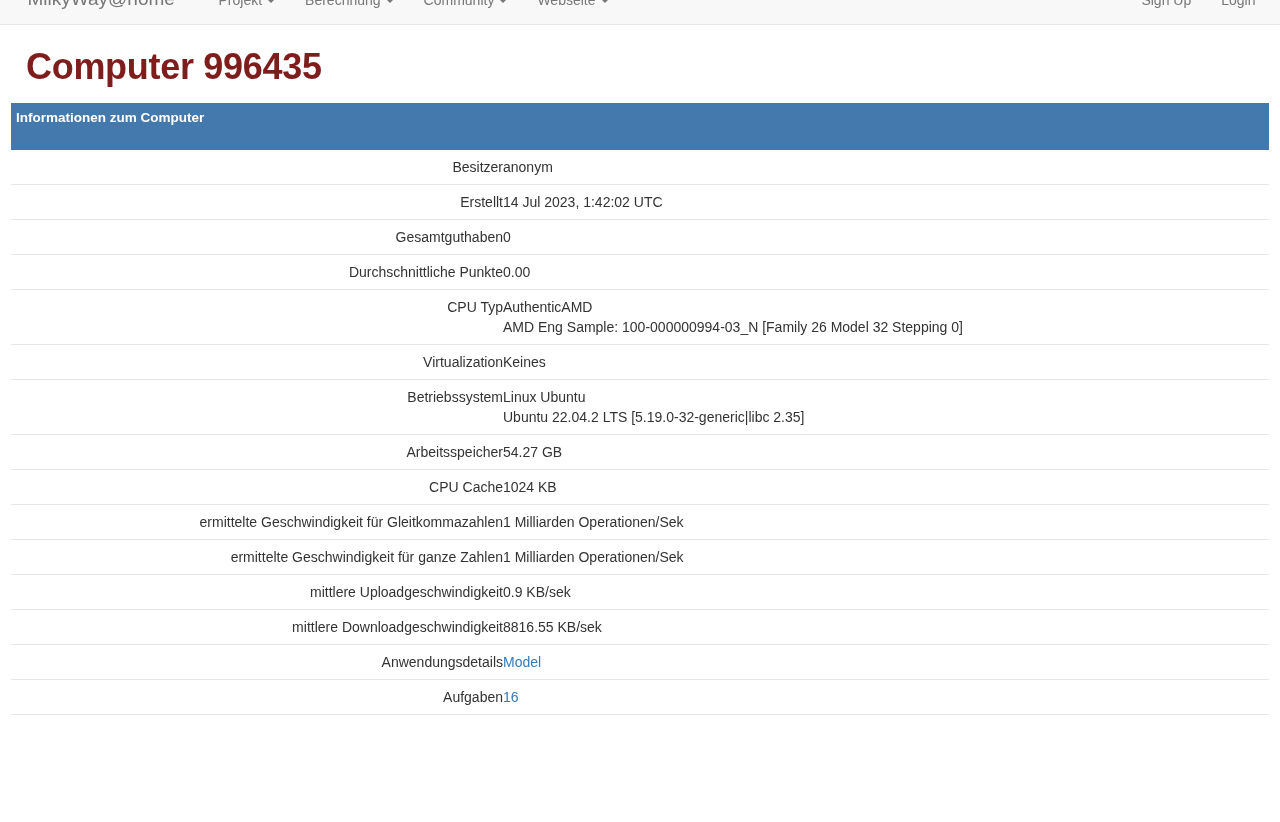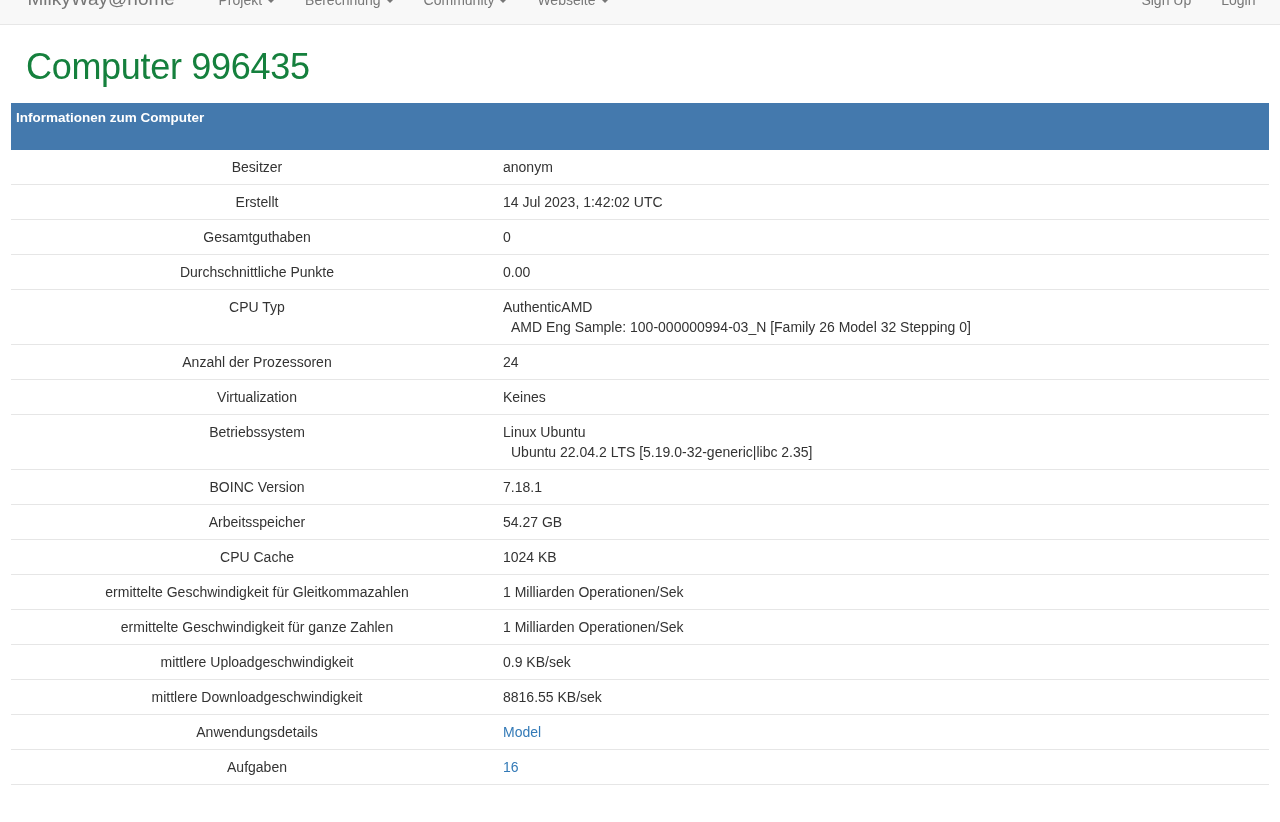--- a/index.html
+++ b/index.html
@@ -80,22 +80,22 @@
 
   
   .container {
     width: 1258px;
     margin: 0 auto;
     padding: 0 0 0 0;
   }
 
   .page-title {
     font-size: 36px;
-    font-weight: normal;
-    color: #15803d;
+    font-weight: bold;
+    color: #7f1d1d;
     margin: 22px 0 16px 15px;
     letter-spacing: -0.3px;
     line-height: 1.1;
   }
 
   .panel {
     width: 1258px;
     margin: 0 auto;
   }
   .panel-heading {
@@ -116,31 +116,31 @@
   table.info tr {
     border-bottom: 1px solid #e6e6e6;
   }
   table.info td {
     padding: 7px 0 7px 0;
     vertical-align: top;
     line-height: 20px;
   }
   td.key {
     width: 492px;
-    text-align: center;
+    text-align: right;
     padding-right: 9px;
     color: #333333;
     white-space: nowrap;
   }
   td.val {
     padding-left: 14px;
     color: #333333;
     word-break: break-word;
   }
-  td.val .line2 { display: block; margin-left: 8px; }
+  td.val .line2 { display: block; }
   a.link {
     color: #337ab7;
     text-decoration: none;
   }
 </style>
 </head>
 <body>
 
 <div class="navbar">
   <div class="nav-inner">
@@ -191,34 +191,26 @@
           </tr>
           <tr>
             <td class="key">Durchschnittliche Punkte</td>
             <td class="val"><span>0.00</span></td>
           </tr>
           <tr>
             <td class="key">CPU Typ</td>
             <td class="val"><span>AuthenticAMD</span><span class="line2">AMD Eng Sample: 100-000000994-03_N [Family 26 Model 32 Stepping 0]</span></td>
           </tr>
           <tr>
-            <td class="key">Anzahl der Prozessoren</td>
-            <td class="val"><span>24</span></td>
-          </tr>
-          <tr>
             <td class="key">Virtualization</td>
             <td class="val"><span>Keines</span></td>
           </tr>
           <tr>
             <td class="key">Betriebssystem</td>
             <td class="val"><span>Linux Ubuntu</span><span class="line2">Ubuntu 22.04.2 LTS [5.19.0-32-generic|libc 2.35]</span></td>
-          </tr>
-          <tr>
-            <td class="key">BOINC Version</td>
-            <td class="val"><span>7.18.1</span></td>
           </tr>
           <tr>
             <td class="key">Arbeitsspeicher</td>
             <td class="val"><span>54.27 GB</span></td>
           </tr>
           <tr>
             <td class="key">CPU Cache</td>
             <td class="val"><span>1024 KB</span></td>
           </tr>
           <tr>

